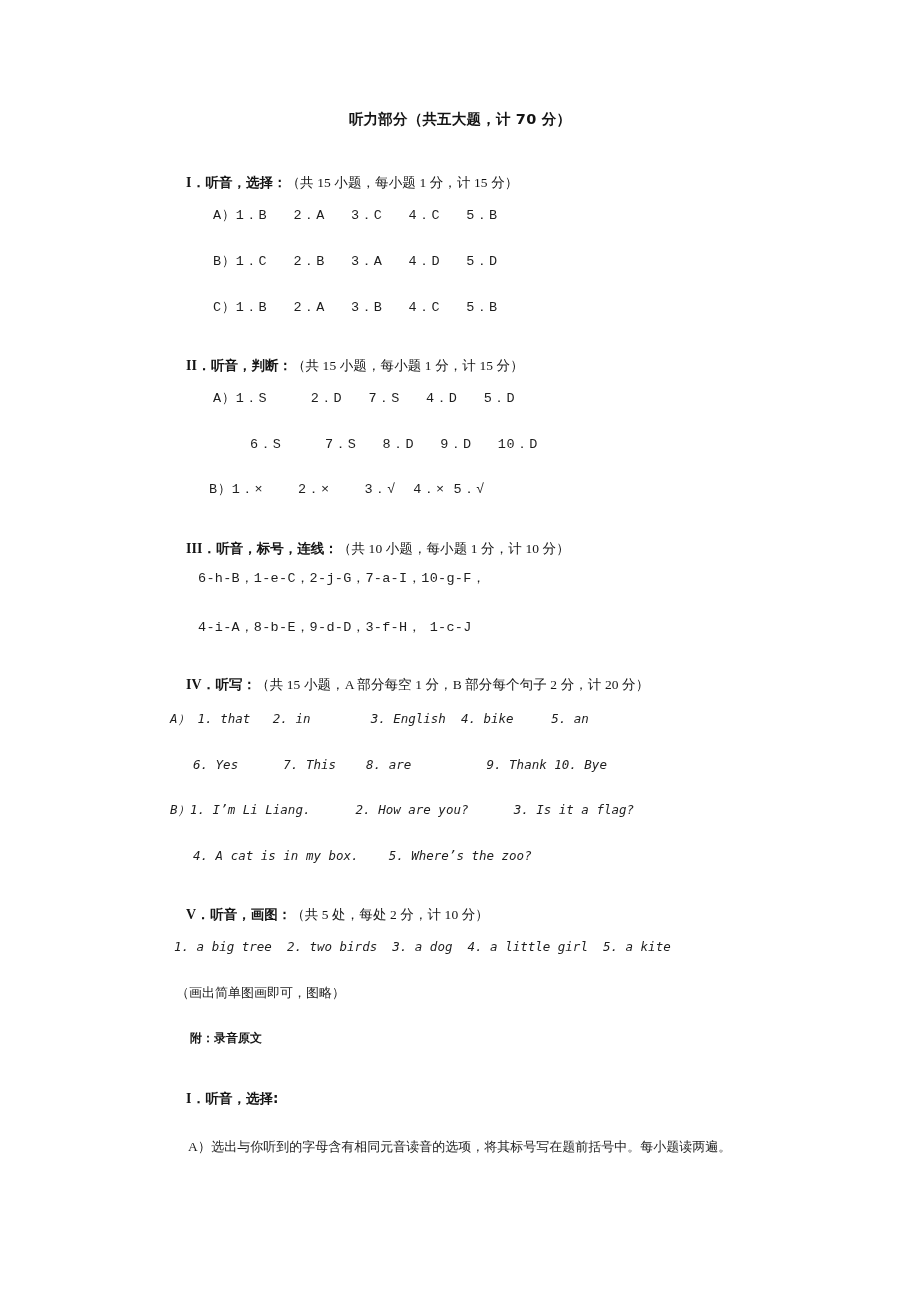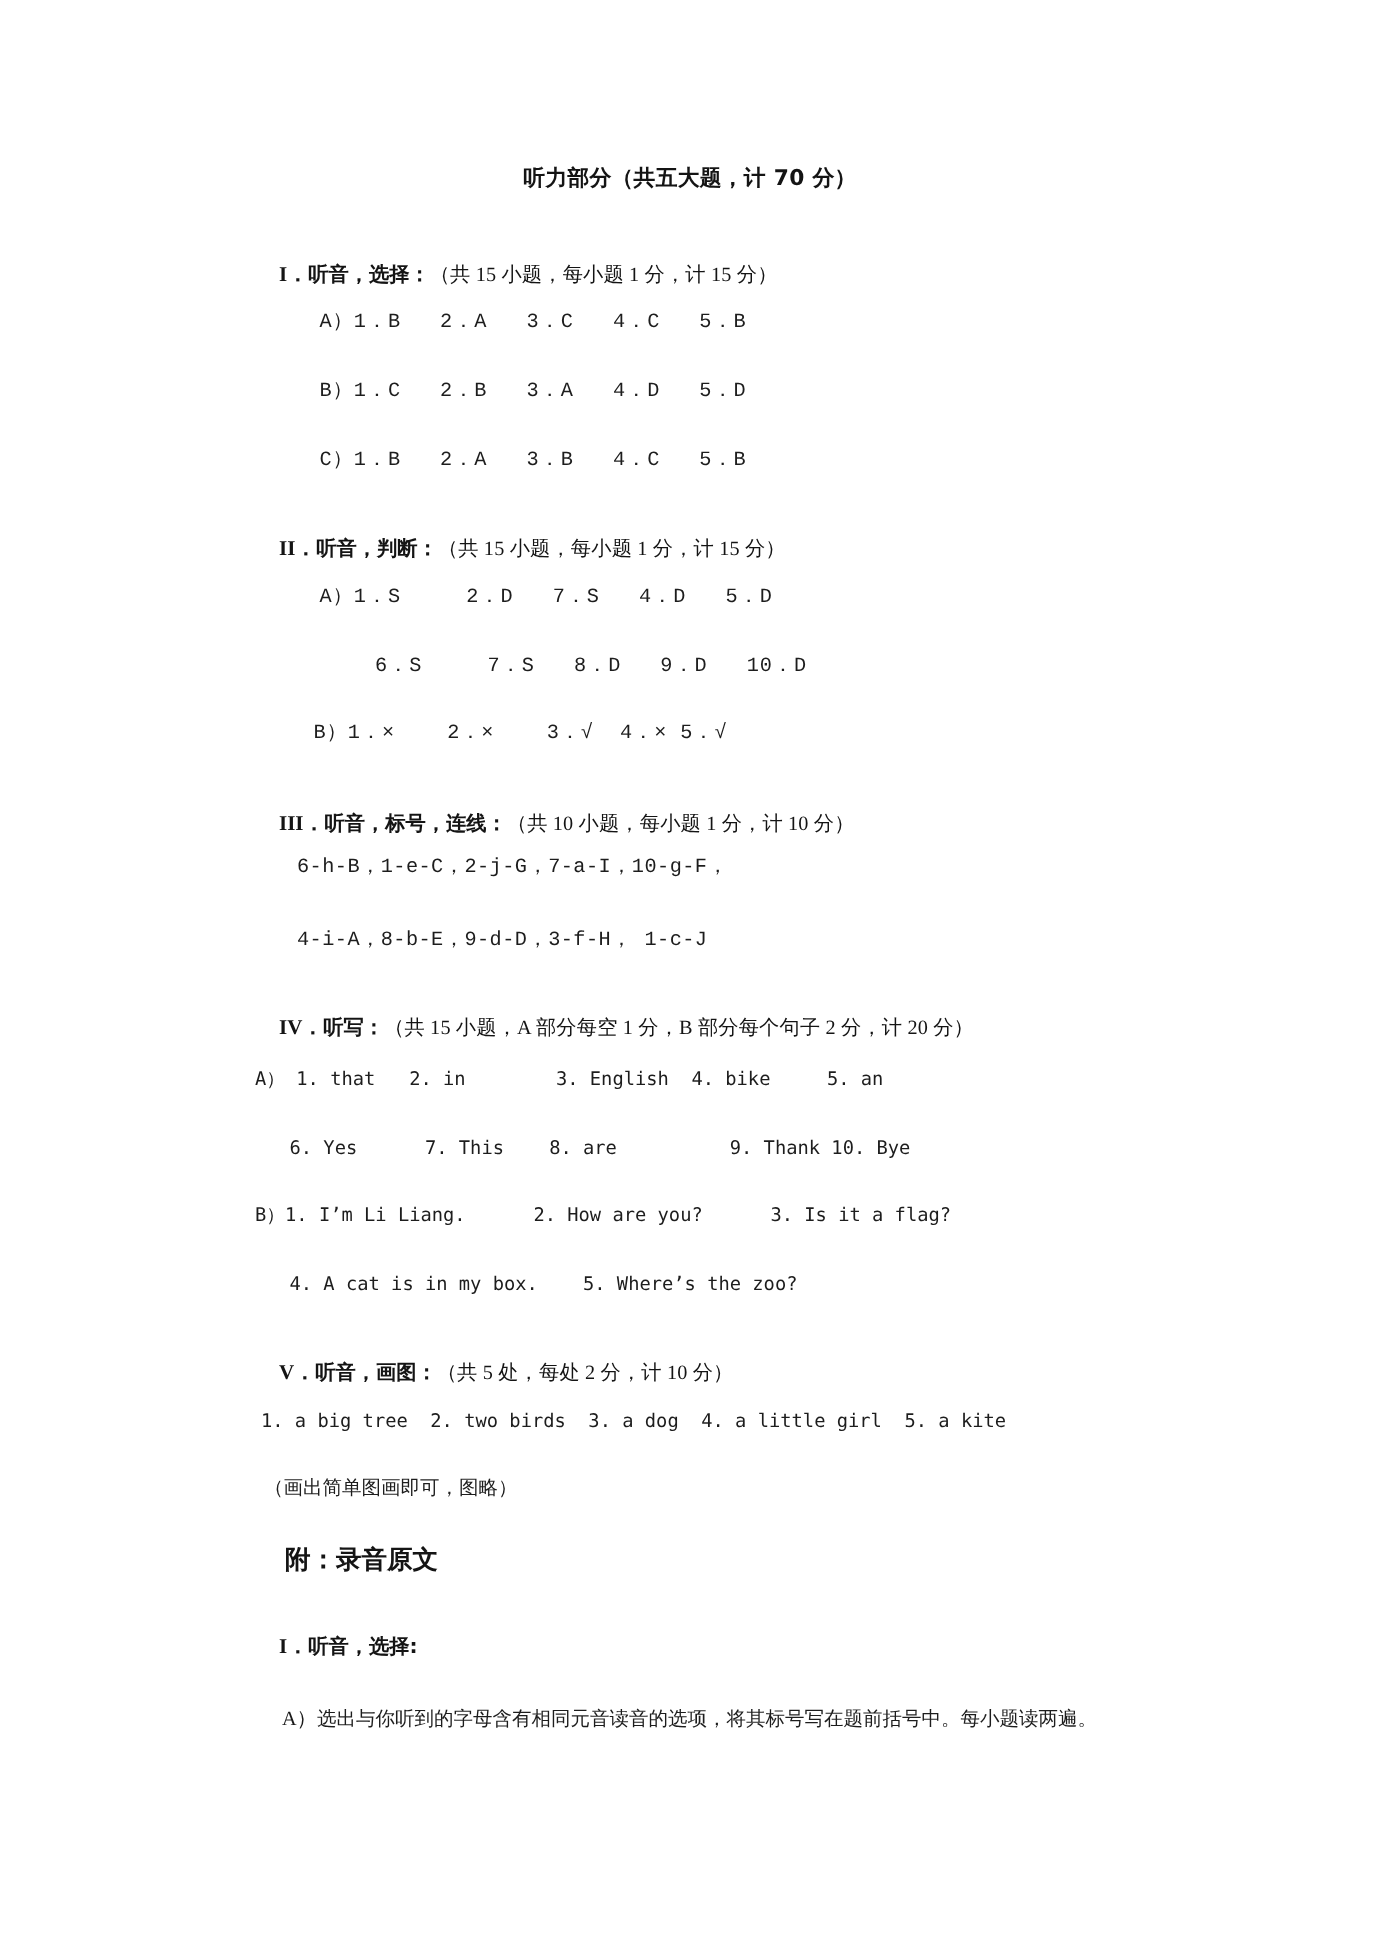--- a/index.html
+++ b/index.html
@@ -76,31 +76,32 @@
     letter-spacing: 0.6px;
     color: #1d1d1d;
   }
 
   
   .mono {
     font-family: "DejaVu Sans Mono", "Liberation Mono", monospace;
     font-size: 12.5px;
     letter-spacing: 0px;
     color: #1d1d1d;
+    font-style: italic;
   }
 
   
   .cn-body {
     font-family: "DejaVu Sans", "Liberation Sans", sans-serif;
     font-size: 13px;
     color: #1d1d1d;
   }
   .cn-bold {
     font-family: "DejaVu Sans", "Liberation Sans", sans-serif;
-    font-size: 17px;
+    font-size: 12px;
     font-weight: bold;
     color: #141414;
   }
   .lead-latin {
     font-family: "Liberation Serif", "DejaVu Serif", serif;
     font-size: 13.5px;
   }
 </style>
 </head>
 <body>

